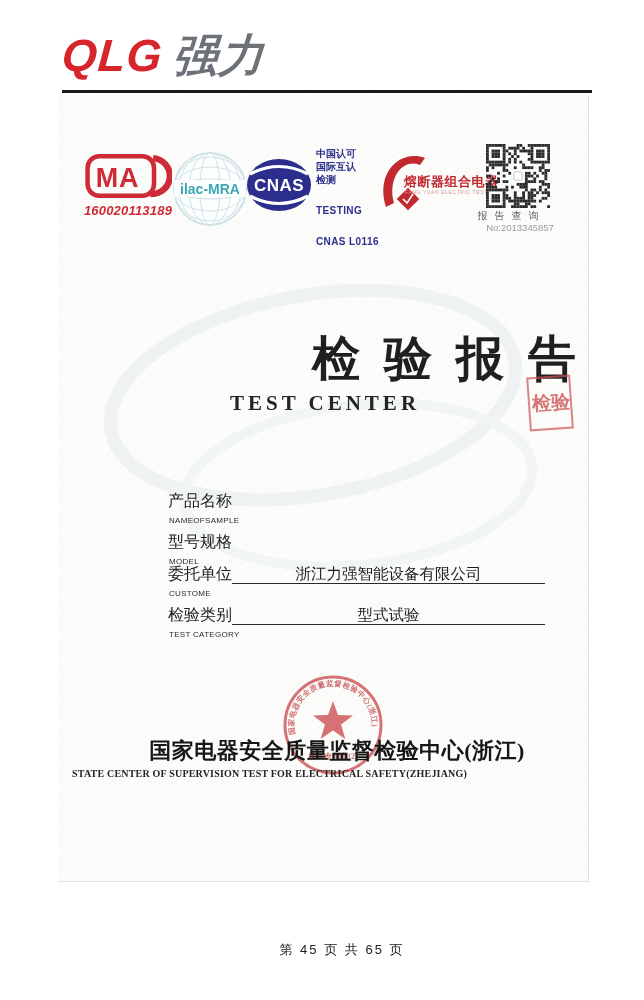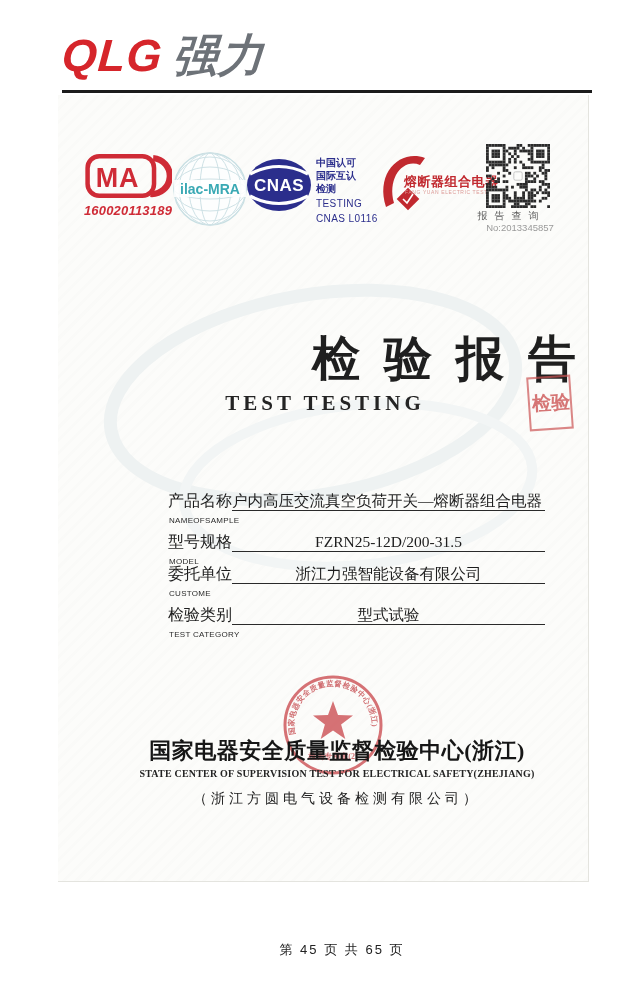--- a/index.html
+++ b/index.html
@@ -32,23 +32,23 @@
         font-family:"Liberation Sans",sans-serif;font-weight:bold;font-size:13px;color:var(--cma-red);letter-spacing:0.2px;font-style:italic;}
   .ilac{position:absolute;left:114px;top:55px;width:76px;height:78px;}
   .ilac-globe{fill:#fdfefe;stroke:#c8dfe3;stroke-width:1.4px;}
   .ilac-line{fill:none;stroke:#cfe2e6;stroke-width:1px;}
   .ilac-band{fill:rgba(255,255,255,0.85);}
   .ilac-text{fill:var(--ilac-teal);font-family:"Liberation Sans",sans-serif;font-weight:bold;font-size:14px;}
   .cnas{position:absolute;left:188px;top:62px;width:66px;height:56px;}
   .cnas-oval{fill:var(--cnas-navy);}
   .cnas-swoosh{fill:none;stroke:#fff;stroke-width:3.2px;}
   .cnas-text{fill:#fff;font-family:"Liberation Sans",sans-serif;font-weight:bold;font-size:17px;letter-spacing:0.5px;}
-  .acc{position:absolute;left:258px;top:61px;width:70px;color:var(--cnas-navy);
+  .acc{position:absolute;left:258px;top:52px;width:70px;color:var(--cnas-navy);
        font-family:"Liberation Sans",sans-serif;font-size:10px;font-weight:600;line-height:13px;white-space:nowrap;}
-  .acc .en{font-weight:normal;font-size:10px;letter-spacing:0.4px;margin-top:2px;}
+  .acc .en{font-weight:bold;font-size:10px;letter-spacing:0.4px;margin-top:18px;}
   .fy{position:absolute;left:312px;top:50px;width:130px;height:75px;}
   .fy-shape{fill:var(--fy-red);}
   .fy-arrow{fill:none;stroke:#fff;stroke-width:1.6px;}
   .fy-name{position:absolute;left:346px;top:78px;font-size:13px;font-weight:bold;color:var(--fy-red);
            font-family:"Liberation Serif",serif;white-space:nowrap;letter-spacing:0.5px;}
   .fy-sub{position:absolute;left:347px;top:94px;font-size:5px;color:#dc9b97;
           font-family:"Liberation Sans",sans-serif;letter-spacing:0.6px;white-space:nowrap;}
   .qr{position:absolute;left:428px;top:49px;width:64px;height:64px;}
   .qr svg{width:64px;height:64px;fill:#2b2b2b;}
   .qr-caption{position:absolute;left:412px;top:114px;width:76px;text-align:center;font-size:10px;
@@ -70,21 +70,21 @@
   .frow .flab{position:relative;font-size:16px;white-space:nowrap;flex:0 0 auto;line-height:19px;}
   .frow .fsub{position:absolute;left:1px;top:20px;font-size:8px;letter-spacing:0.3px;color:#2a2a2a;
               font-family:"Liberation Sans",sans-serif;white-space:nowrap;}
   .frow .fval{flex:1 1 auto;border-bottom:1.3px solid #2a2a2a;font-size:15.5px;line-height:19px;
               text-align:center;white-space:nowrap;}
   .frow.left .fval{text-align:left;}
   .r1{top:396px;} .r2{top:437px;} .r3{top:469px;} .r4{top:510px;}
   
   .org-cn{position:absolute;left:14px;top:641px;width:530px;text-align:center;font-size:22px;
           font-weight:bold;letter-spacing:0.5px;color:#161616;white-space:nowrap;z-index:3;}
-  .org-en{position:absolute;left:14px;top:673px;width:530px;text-align:center;font-size:10px;
+  .org-en{position:absolute;left:14px;top:673px;width:530px;text-align:left;font-size:10px;
           font-weight:bold;letter-spacing:0.2px;color:#232323;white-space:nowrap;z-index:3;}
   .org-sub{position:absolute;left:14px;top:695px;width:530px;text-align:center;font-size:14px;
            letter-spacing:4px;color:#1c1c1c;white-space:nowrap;z-index:3;}
   .seal{position:absolute;left:223px;top:578px;width:104px;height:104px;z-index:2;opacity:0.85;}
   .seal-ring{fill:none;stroke:var(--stamp-red);stroke-width:3px;}
   .seal-star{fill:var(--stamp-red);}
   .seal-arc{fill:#c9565a;font-size:7.5px;letter-spacing:0.5px;font-weight:bold;}
   .seal-bottom{fill:#c9565a;font-size:8px;font-weight:bold;}
   
   .footer{position:absolute;left:0;top:941px;width:644px;text-align:center;font-size:13px;
@@ -404,33 +404,31 @@
           <rect x="59.30" y="40.43" width="2.75" height="2.75"></rect>
           <rect x="59.30" y="45.83" width="2.75" height="2.75"></rect>
           <rect x="59.30" y="48.52" width="2.75" height="2.75"></rect>
           <rect x="59.30" y="59.30" width="2.75" height="2.75"></rect>
           <rect x="26.96" y="26.96" width="8.09" height="8.09" fill="none" stroke="#bdbdbd" stroke-width="0.8" rx="1.5"></rect>
         </svg></div>
     <div class="qr-caption">报告查询</div>
     <div class="qr-number">No:2013345857</div>
 
     <div class="title-cn">检验报告</div>
-    <div class="title-en">TEST TESTING</div>
+    <div class="title-en">TEST CENTER</div>
 
     <div class="sq-stamp">
       <span>检验专</span>
     </div>
 
     <div class="frow left r1">
       <span class="flab"><span>产品名称</span><span class="fsub">NAMEOFSAMPLE</span></span>
-      <span class="fval">户内高压交流真空负荷开关—熔断器组合电器</span>
     </div>
     <div class="frow r2">
       <span class="flab"><span>型号规格</span><span class="fsub">MODEL</span></span>
-      <span class="fval">FZRN25-12D/200-31.5</span>
     </div>
     <div class="frow r4">
       <span class="flab"><span>检验类别</span><span class="fsub">TEST CATEGORY</span></span>
       <span class="fval">型式试验</span>
     </div>
     <div class="frow r3">
       <span class="flab"><span>委托单位</span><span class="fsub">CUSTOME</span></span>
       <span class="fval">浙江力强智能设备有限公司</span>
     </div>
 
@@ -438,17 +436,16 @@
       <defs>
           <path id="sealArc" d="M 15.4 65.3 A 39 39 0 1 1 88.6 65.3" fill="none"></path>
         </defs>
       <circle class="seal-ring" cx="52" cy="52" r="48"></circle>
       <polygon class="seal-star" points="52,28 57,42.1 72,42.5 60.1,51.6 64.3,66 52,57.5 39.7,66 43.9,51.6 32,42.5 47,42.1"></polygon>
       <text class="seal-arc"><textPath href="#sealArc" startOffset="4">国家电器安全质量监督检验中心(浙江)</textPath></text>
       <text class="seal-bottom" x="52" y="86" text-anchor="middle">检测专用章(2)</text>
     </svg>
     <div class="org-cn">国家电器安全质量监督检验中心(浙江)</div>
     <div class="org-en">STATE CENTER OF SUPERVISION TEST FOR ELECTRICAL SAFETY(ZHEJIANG)</div>
-    <div class="org-sub">（浙江方圆电气设备检测有限公司）</div>
   </div>
 
   <div class="footer">第 45 页 共 65 页</div>
 </div>
 
 </body></html>

